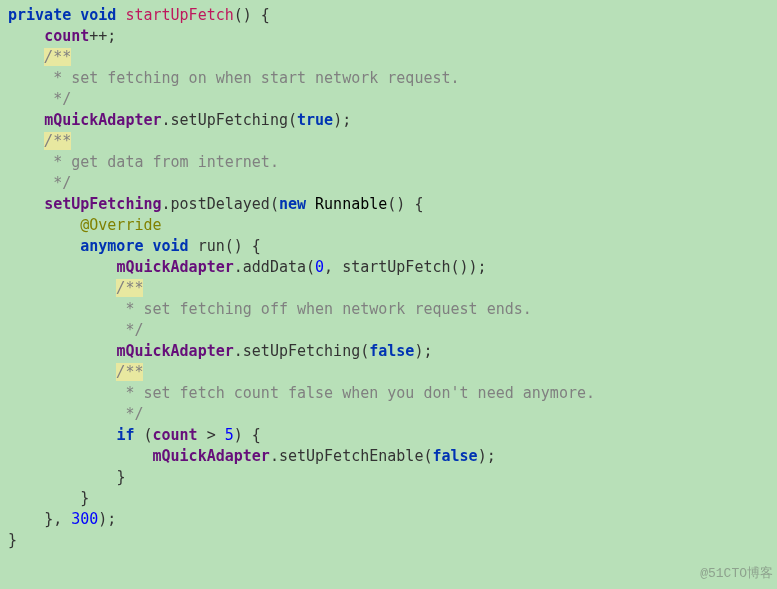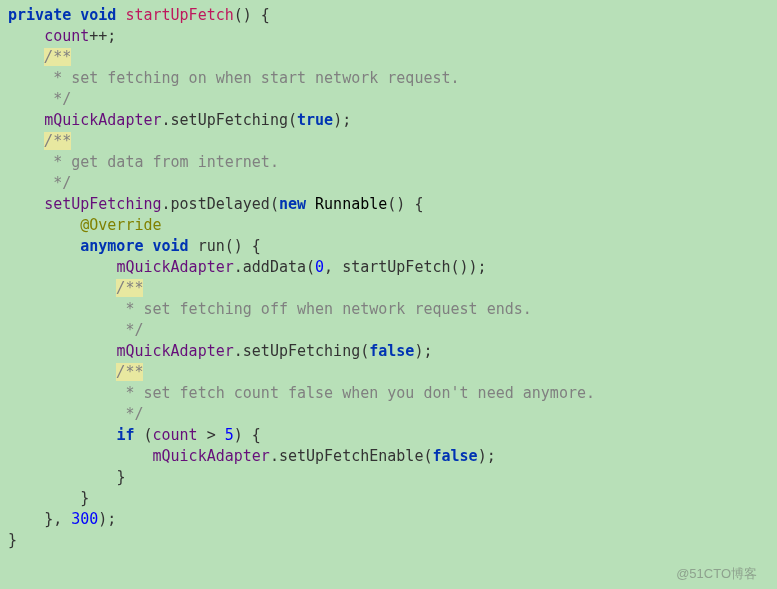--- a/index.html
+++ b/index.html
@@ -24,21 +24,21 @@
     }
     .kw-private, .kw-public, .kw-void, .kw-new, .kw-if, .kw-true, .kw-false {
       color: #0033b3;
       font-weight: bold;
     }
     .method-name {
       color: #be185d;
     }
     .field {
       color: #660e7a;
-      font-weight: normal;
+      font-weight: bold;
     }
     .comment {
       color: #808080;
     }
     .comment-start {
       background: #e8e8a0;
       color: #808080;
       font-style: italic;
     }
     .annotation {
@@ -47,24 +47,24 @@
     }
     .number {
       color: #0000ff;
     }
     .class-name {
       color: #000000;
     }
     .watermark {
       position: absolute;
       bottom: 6px;
-      right: 20px;
+      right: 4px;
       color: rgba(100,100,100,0.5);
       font-size: 13px;
-      font-family: Liberation Sans, sans-serif;
+      font-family: Liberation Mono, monospace;
     }
   </style>
 </head>
 <body>
 
 <div class="code-container"><span class="kw-private">private</span> <span class="kw-void">void</span> <span class="method-name">startUpFetch</span><span>() {</span>
     <span class="field">count</span><span>++;</span>
     <span class="comment-start">/**</span>
 <span class="comment">    <span> * set fetching on when start network request.</span></span>
 <span class="comment">    <span> */</span></span>

